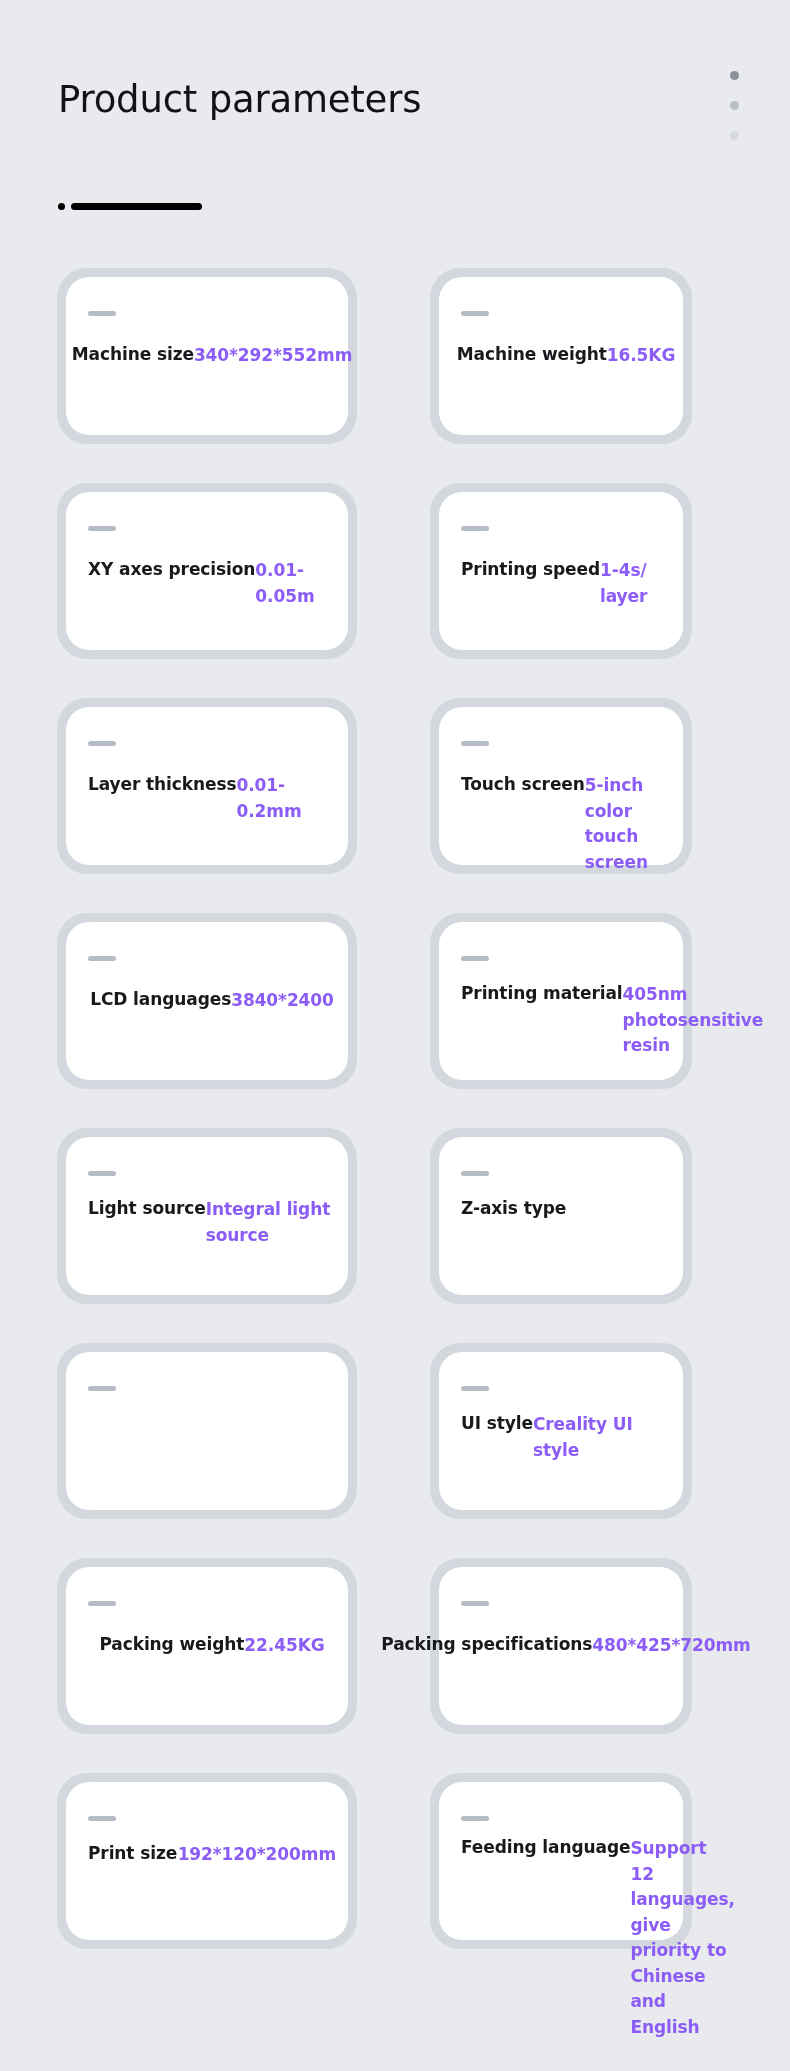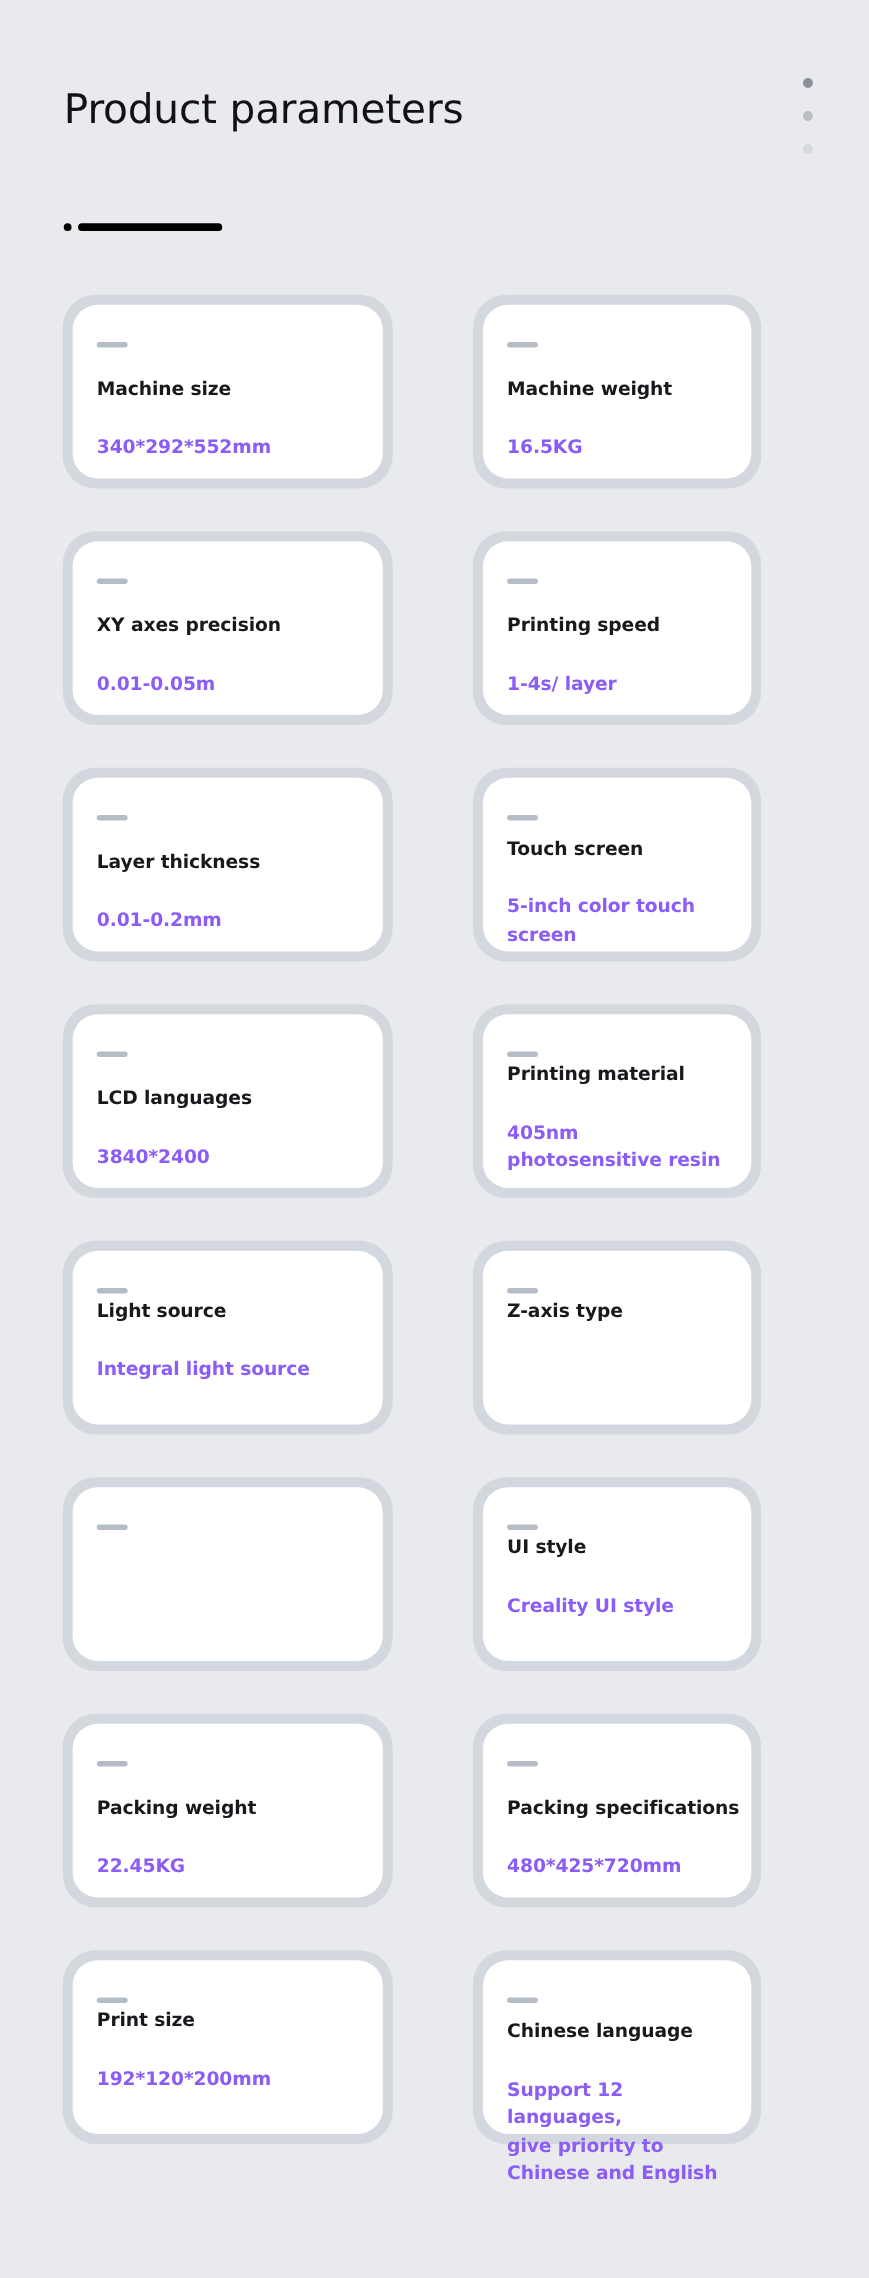--- a/index.html
+++ b/index.html
@@ -132,26 +132,25 @@
     background: #b5bcc6;
   }
 
   .card-body {
     position: absolute;
     left: 22px;
     right: 12px;
     top: 66px;
     bottom: 14px;
     display: flex;
-    flex-direction: column;
+    flex-direction: row;
     justify-content: center;
-    gap: 29px;
-  }
-  
-  .spec-card.tall2 .card-body { justify-content: flex-start; top: 44px; }
+  }
+  
+  .spec-card.tall2 .card-body { justify-content: space-between; top: 60px; }
   .spec-card.tall3 .card-body { justify-content: flex-start; top: 54px; }
 
   .card-title {
     font-size: 17px;
     font-weight: 700;
     color: #17191c;
     line-height: 1.35;
     letter-spacing: -0.1px;
     white-space: nowrap;
   }
@@ -337,21 +336,21 @@
         <div class="card-body">
           <div class="card-title">Print size</div>
           <div class="card-value">192*120*200mm</div>
         </div>
       </div>
     </div>
     <div class="spec-card right tall3">
       <div class="card-inner">
         <span class="card-dash"></span>
         <div class="card-body">
-          <div class="card-title">Chinese language</div>
+          <div class="card-title">Feeding language</div>
           <div class="card-value">Support 12 languages,
 give priority to
 Chinese and English</div>
         </div>
       </div>
     </div>
   </div>
 
 </div>
 

